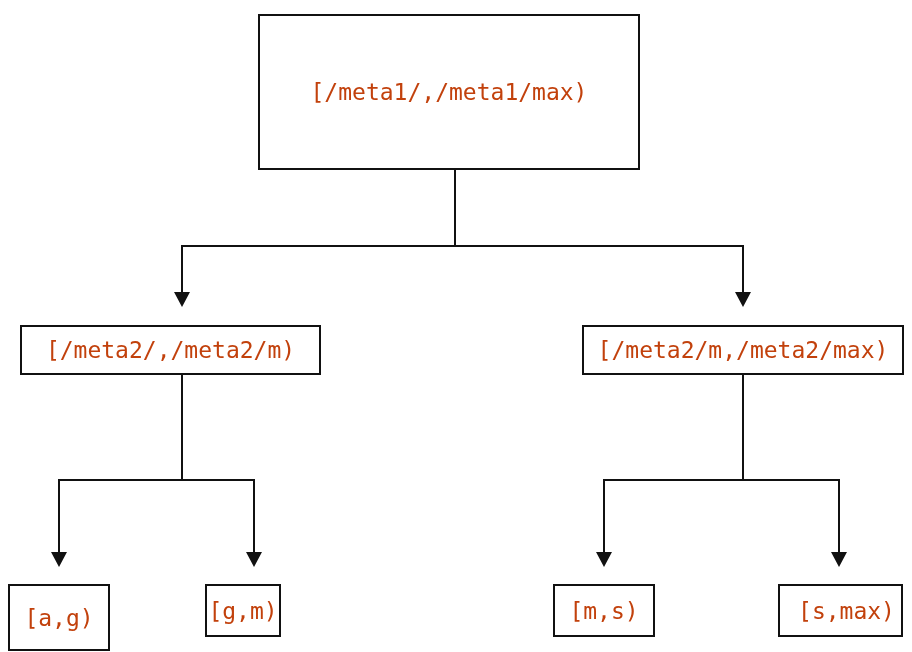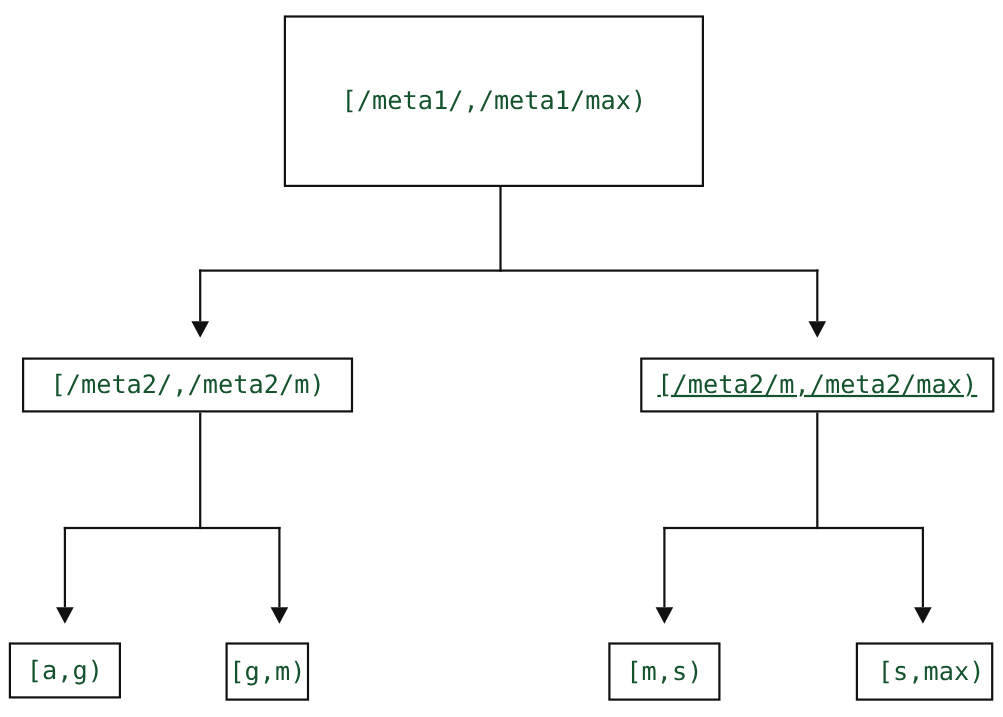--- a/index.html
+++ b/index.html
@@ -18,41 +18,41 @@
   .node {
     position: absolute;
     box-sizing: border-box;
     border: 2px solid #111111;
     background: #ffffff;
     display: flex;
     align-items: center;
     justify-content: center;
     font-size: 23px;
     letter-spacing: 0;
-    color: #14532d;
+    color: #c2410c;
     white-space: nowrap;
   }
   .line {
     position: absolute;
     background: #111111;
   }
   .arrowhead {
     position: absolute;
     width: 0;
     height: 0;
     border-left: 8px solid transparent;
     border-right: 8px solid transparent;
     border-top: 15px solid #111111;
   }
 
   
   #node-root      { left: 258px; top: 14px;  width: 382px; height: 156px; }
   #node-left      { left: 20px;  top: 325px; width: 301px; height: 50px; }
-  #node-right     { left: 582px; top: 325px; width: 322px; height: 50px; text-decoration: underline; }
-  #node-leaf-ag   { left: 8px;   top: 584px; width: 102px; height: 51px; }
+  #node-right     { left: 582px; top: 325px; width: 322px; height: 50px; }
+  #node-leaf-ag   { left: 8px;   top: 584px; width: 102px; height: 67px; }
   #node-leaf-gm   { left: 205px; top: 584px; width: 76px;  height: 53px; }
   #node-leaf-ms   { left: 553px; top: 584px; width: 102px; height: 53px; }
   #node-leaf-smax { left: 778px; top: 584px; width: 125px; height: 53px; padding-left: 12px; }
 
   
   #edge-root-stem        { left: 454px; top: 170px; width: 2px;   height: 77px; }
   #edge-root-bar         { left: 181px; top: 245px; width: 563px; height: 2px; }
   #edge-root-drop-left   { left: 181px; top: 245px; width: 2px;   height: 47px; }
   #edge-root-drop-right  { left: 742px; top: 245px; width: 2px;   height: 47px; }
   #arrow-root-left       { left: 174px; top: 292px; }

